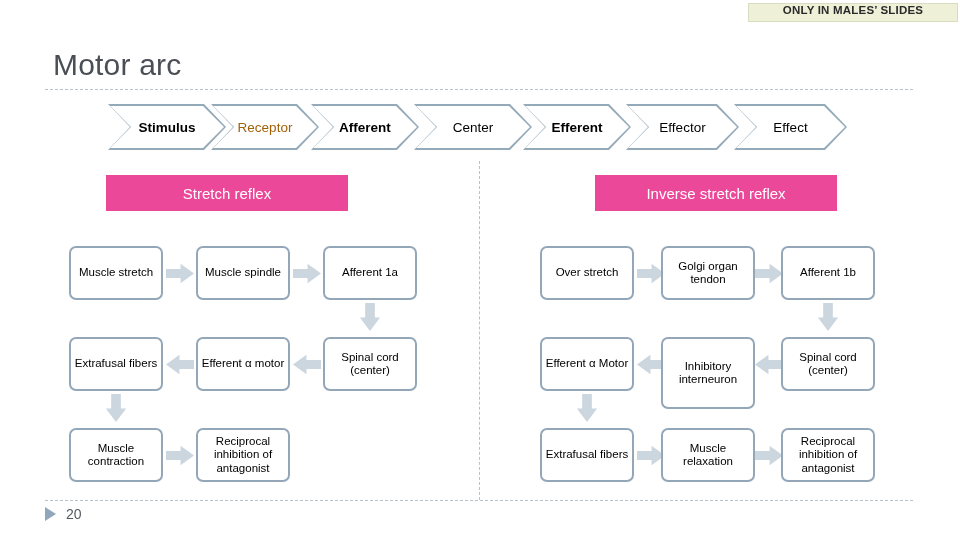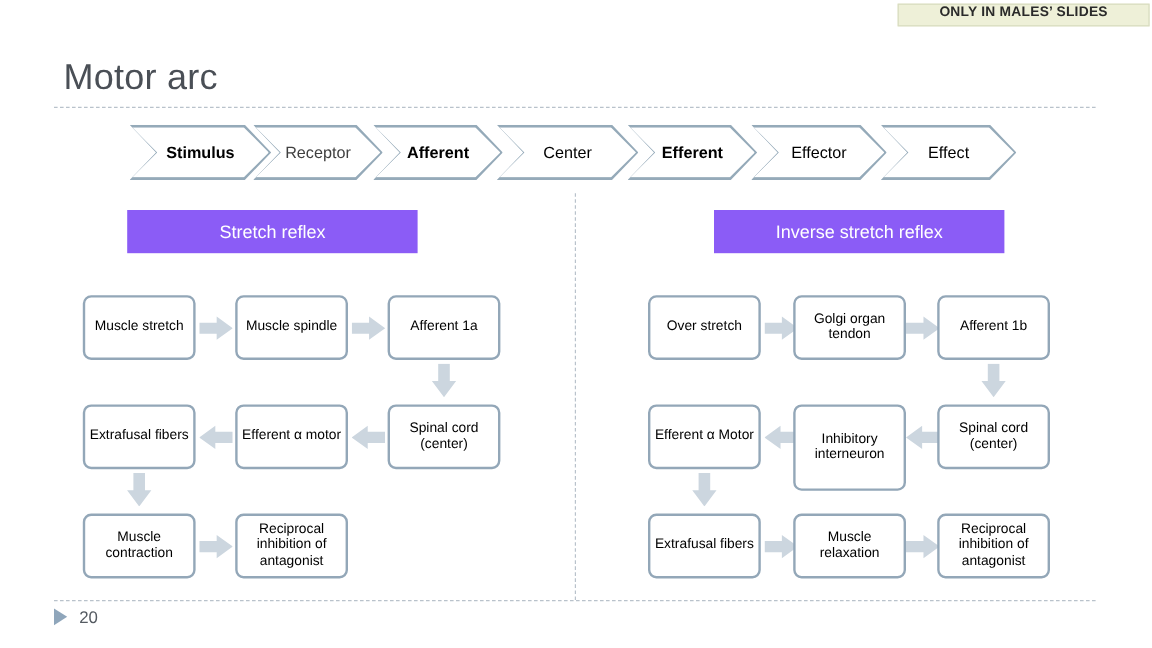--- a/index.html
+++ b/index.html
@@ -96,27 +96,27 @@
     justify-content: center;
   }
   .chev-label {
     font-size: 13.5px;
     line-height: 15px;
     text-align: center;
     padding: 0 4px;
     box-sizing: border-box;
   }
   .chev-label.bold { font-weight: bold; }
-  .chev-label.muted { color: #404040; }
+  .chev-label.muted { color: #a16207; }
 
   
   .section-head {
     position: absolute;
     height: 36px;
-    background: #8b5cf6;
+    background: #ec4899;
     display: flex;
     align-items: center;
     justify-content: center;
   }
   .section-head-text {
     color: #ffffff;
     font-size: 15px;
   }
 
   

